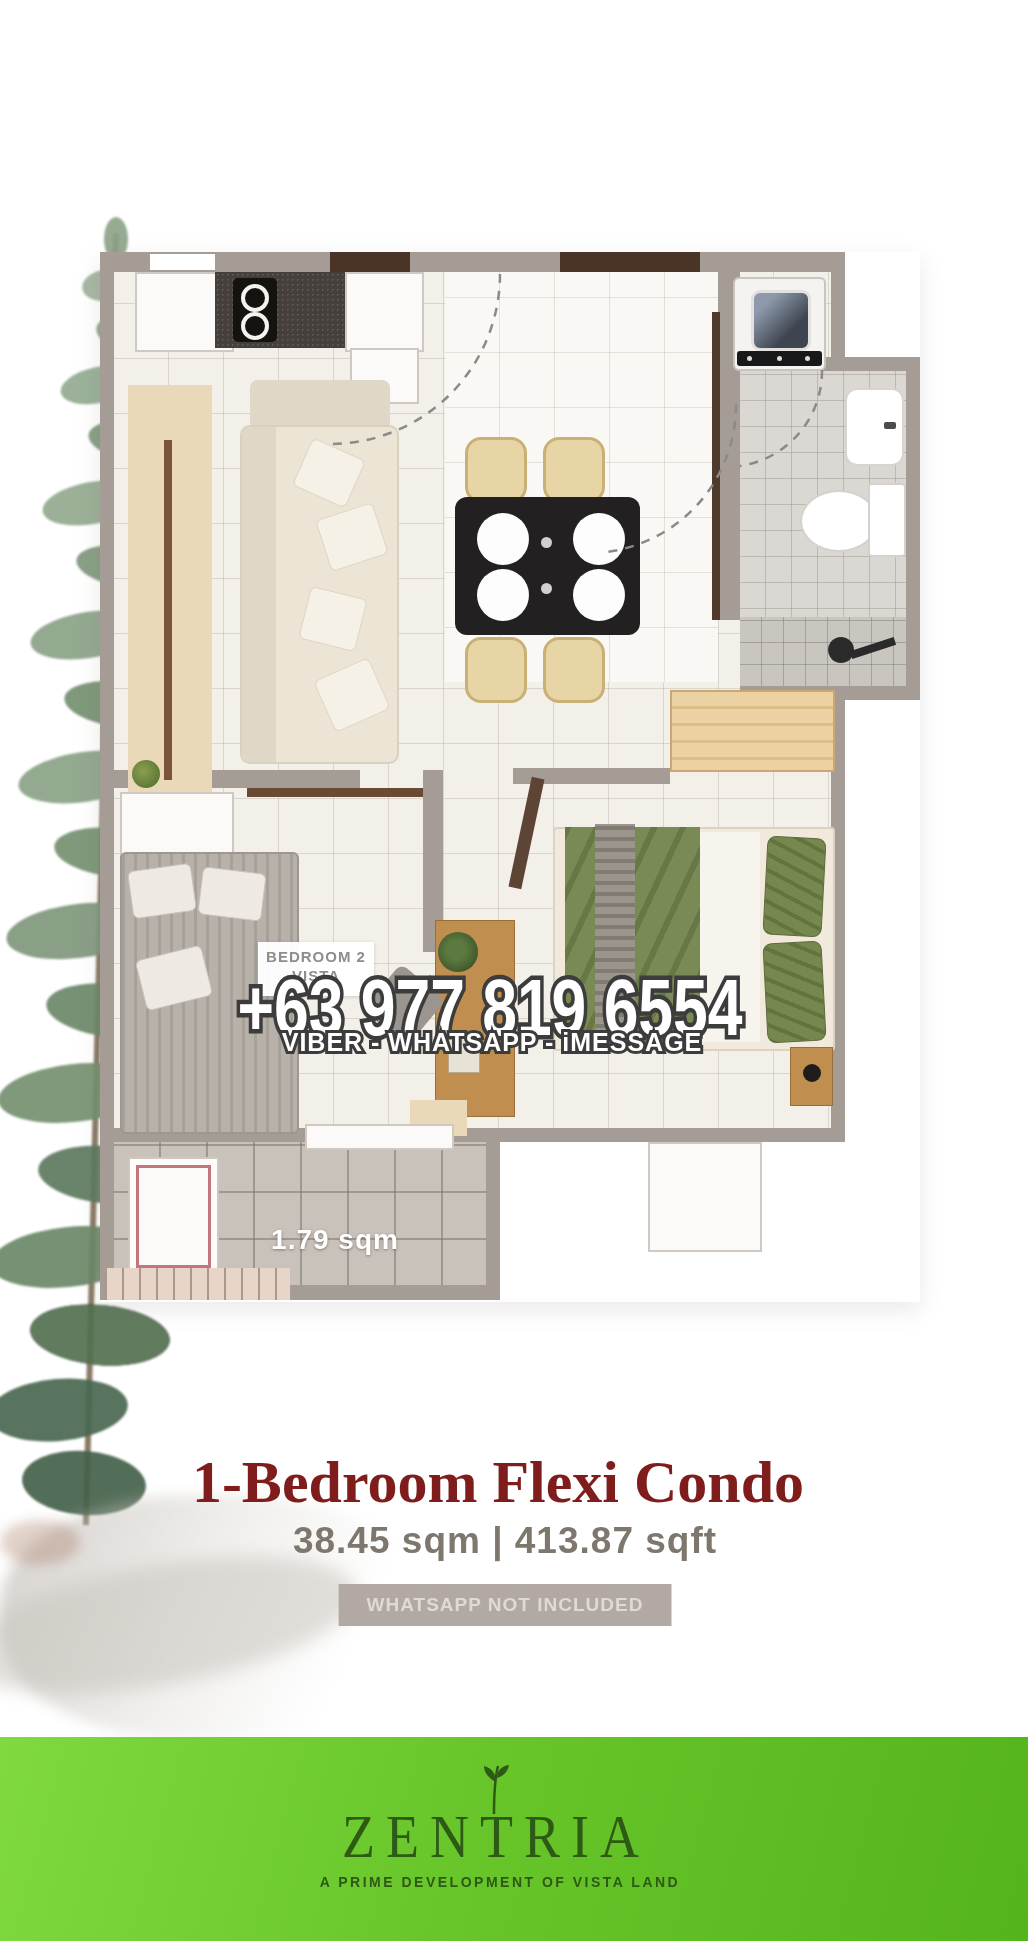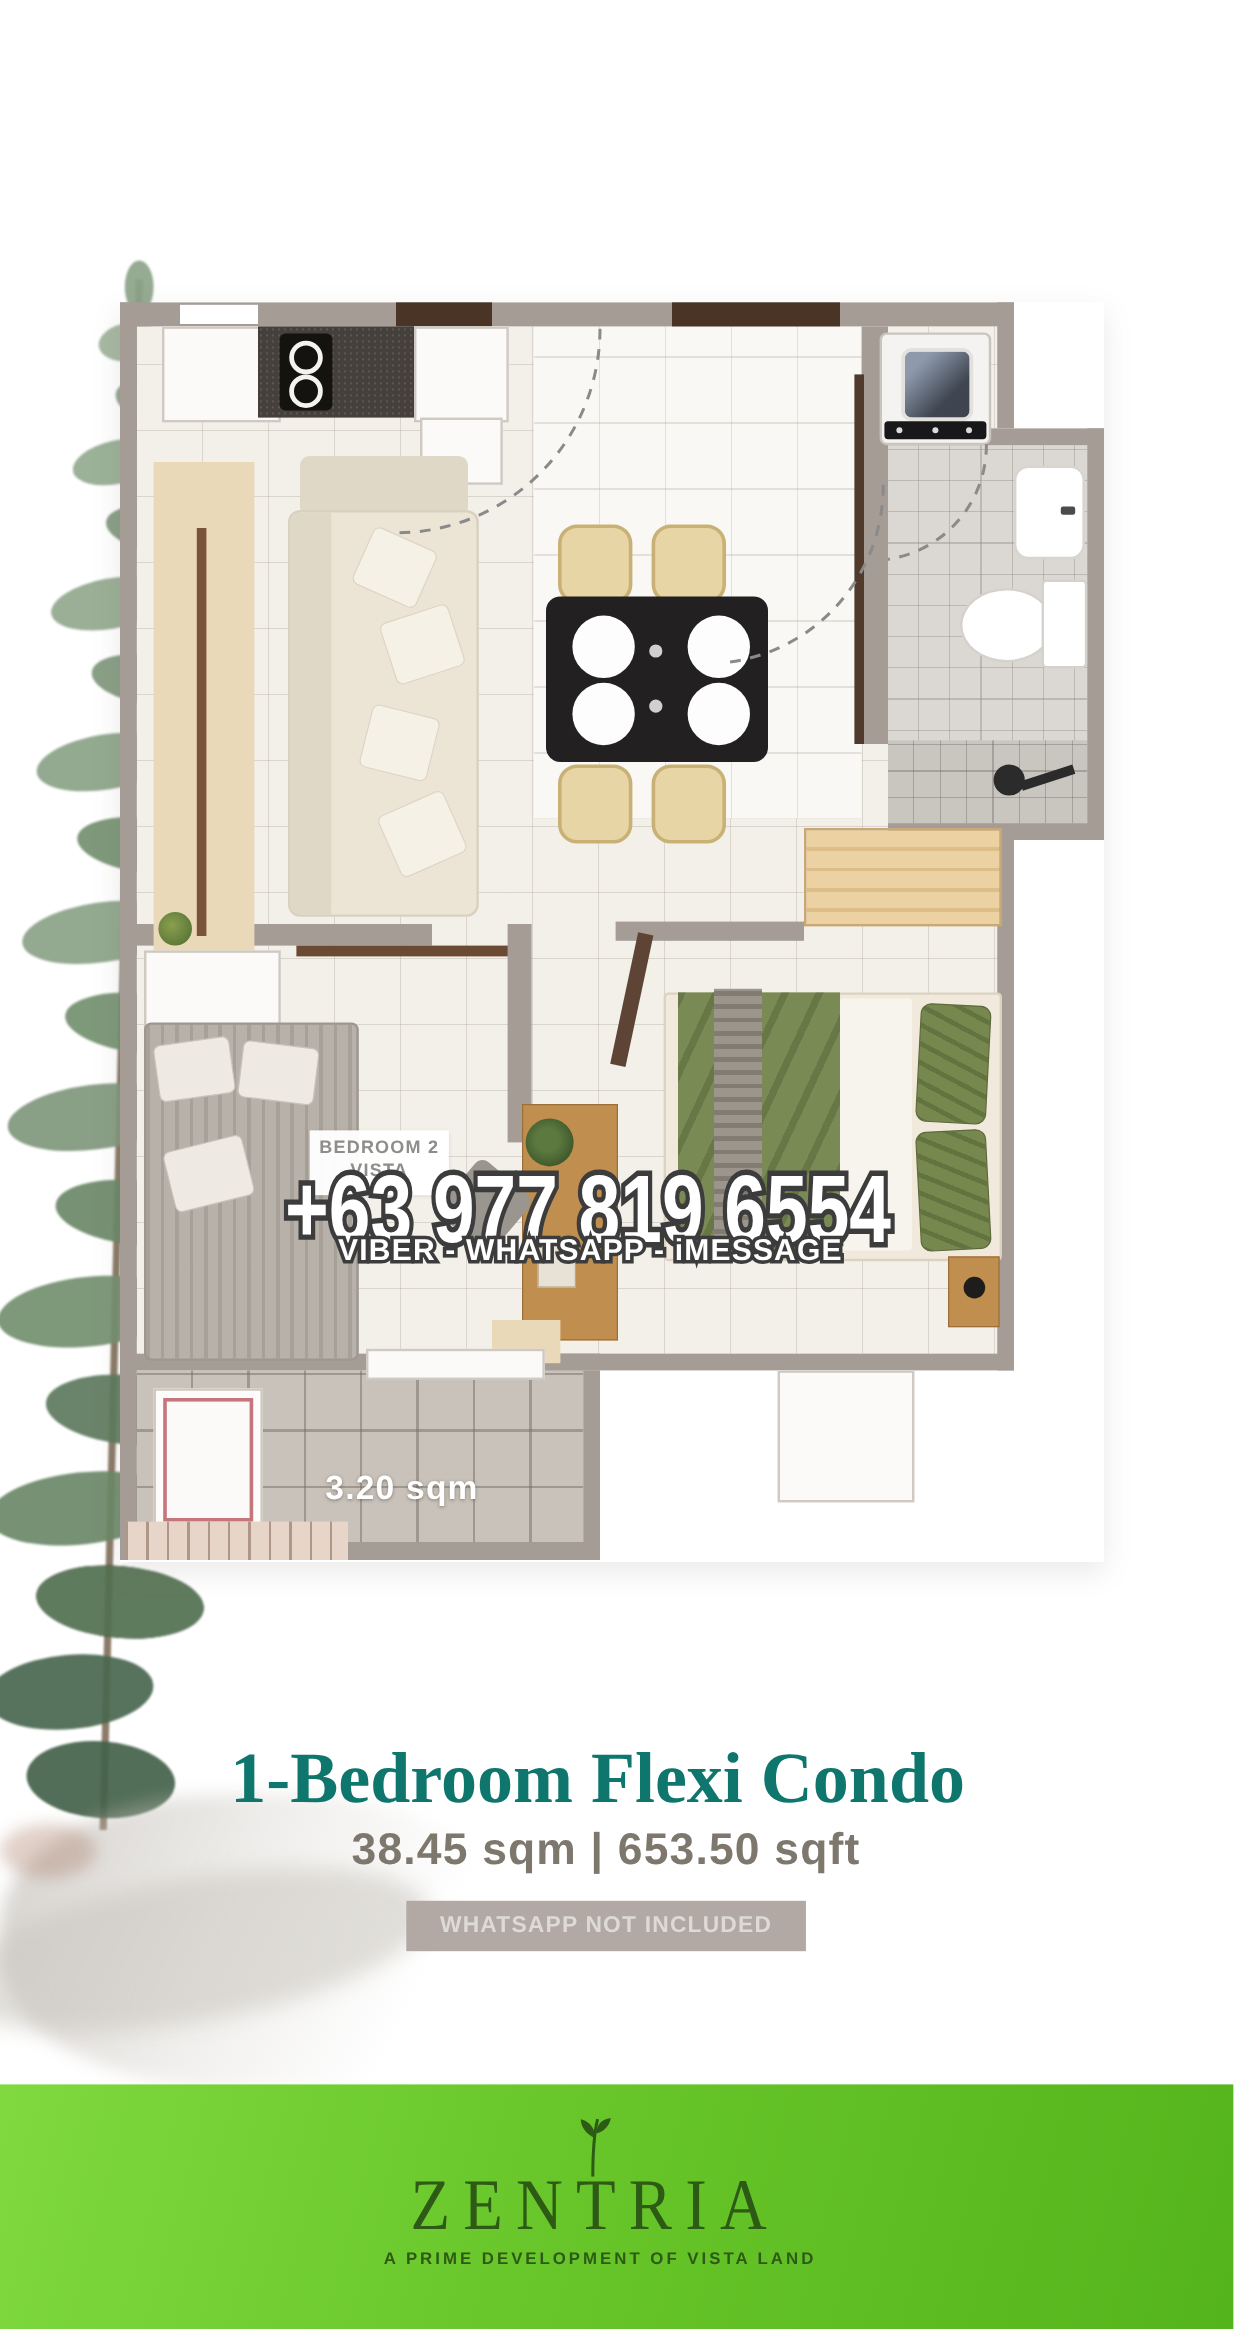--- a/index.html
+++ b/index.html
@@ -98,21 +98,21 @@
     font-weight:700;font-size:80px;letter-spacing:0px;}
   #phone-line .stroke{-webkit-text-stroke:9px #3c3c3c;text-shadow:0 0 2px #3c3c3c;}
   #apps-line{left:492px;top:1028px;transform:translateX(-50%);
     font-weight:700;font-size:25px;letter-spacing:1px;}
   #apps-line .stroke{-webkit-text-stroke:6px #3c3c3c;text-shadow:0 0 1px #3c3c3c;}
   .plan-text{position:absolute;color:#ffffff;font-weight:700;text-align:center;
     text-shadow:0 1px 3px rgba(80,75,68,.6);}
 
   
   #unit-title{left:498px;top:1448px;transform:translateX(-50%);position:absolute;
-    font-family:"Liberation Serif",serif;font-weight:700;font-size:60px;color:#0f766e;
+    font-family:"Liberation Serif",serif;font-weight:700;font-size:60px;color:#7f1d1d;
     white-space:nowrap;letter-spacing:0px;}
   #unit-area{left:505px;top:1520px;transform:translateX(-50%);position:absolute;
     font-weight:700;font-size:37px;color:#7e776d;white-space:nowrap;letter-spacing:1px;}
   #unit-badge{left:505px;top:1584px;transform:translateX(-50%);position:absolute;
     background:#b2a8a4;color:#dedad6;font-weight:700;font-size:19px;letter-spacing:1px;
     padding:10px 28px;white-space:nowrap;}
 
   
   #footer{left:0;top:1737px;width:1028px;height:204px;
     background:linear-gradient(105deg,#7fd93f 0%,#68c62a 45%,#54b41b 100%);}
@@ -269,42 +269,42 @@
   <div class="abs label-box" style="left:158px;top:690px;width:116px;height:48px;font-size:15px;padding-top:6px">
     <div>BEDROOM 2</div>
     <div>VISTA</div>
   </div>
 
   <div class="abs white-box" style="left:205px;top:872px;width:145px;height:22px"></div>
   <div class="abs ac-unit" style="left:28px;top:905px;width:87px;height:115px">
     <span class="ac-inner"></span>
   </div>
   <div class="abs railing" style="left:5px;top:1016px;width:185px;height:32px"></div>
-  <div class="plan-text" style="left:120px;top:972px;width:230px;font-size:28px;letter-spacing:1px">3.20 sqm</div>
+  <div class="plan-text" style="left:120px;top:972px;width:230px;font-size:28px;letter-spacing:1px">1.79 sqm</div>
 
   <div class="abs white-box" style="left:548px;top:890px;width:110px;height:106px"></div>
 
   <svg class="abs dashed-arcs" width="820" height="1050" style="left:0;top:0">
     <path d="M 400 22 A 170 170 0 0 1 232 192"></path>
     <path d="M 636 152 A 148 148 0 0 1 506 300"></path>
     <path d="M 722 118 A 96 96 0 0 1 640 214"></path>
   </svg>
 </div>
 
 <div id="phone-line" class="outlined">
   <span class="lay stroke">+63 977 819 6554</span>
   <span class="lay fill">+63 977 819 6554</span>
 </div>
 <div id="apps-line" class="outlined">
   <span class="lay stroke">VIBER - WHATSAPP - iMESSAGE</span>
   <span class="lay fill">VIBER - WHATSAPP - iMESSAGE</span>
 </div>
 
 <div id="unit-title">1-Bedroom Flexi Condo</div>
-<div id="unit-area">38.45 sqm | 653.50 sqft</div>
+<div id="unit-area">38.45 sqm | 413.87 sqft</div>
 <div id="unit-badge">WHATSAPP NOT INCLUDED</div>
 
 <div id="footer" class="abs"></div>
 <svg id="leaf-svg" width="40" height="50" viewBox="0 0 40 50">
   <path d="M20 50 C20 30 21 14 24 2" stroke="#2d5a15" stroke-width="2.5" fill="none"></path>
   <path d="M22 18 C14 14 10 8 10 2 C18 4 22 10 22 18 Z" fill="#2d5a15"></path>
   <path d="M23 14 C30 12 34 7 35 1 C27 2 23 7 23 14 Z" fill="#2d5a15"></path>
 </svg>
 <div id="brand-logo">ZENTRIA</div>
 <div id="brand-tagline">A PRIME DEVELOPMENT OF VISTA LAND</div>

